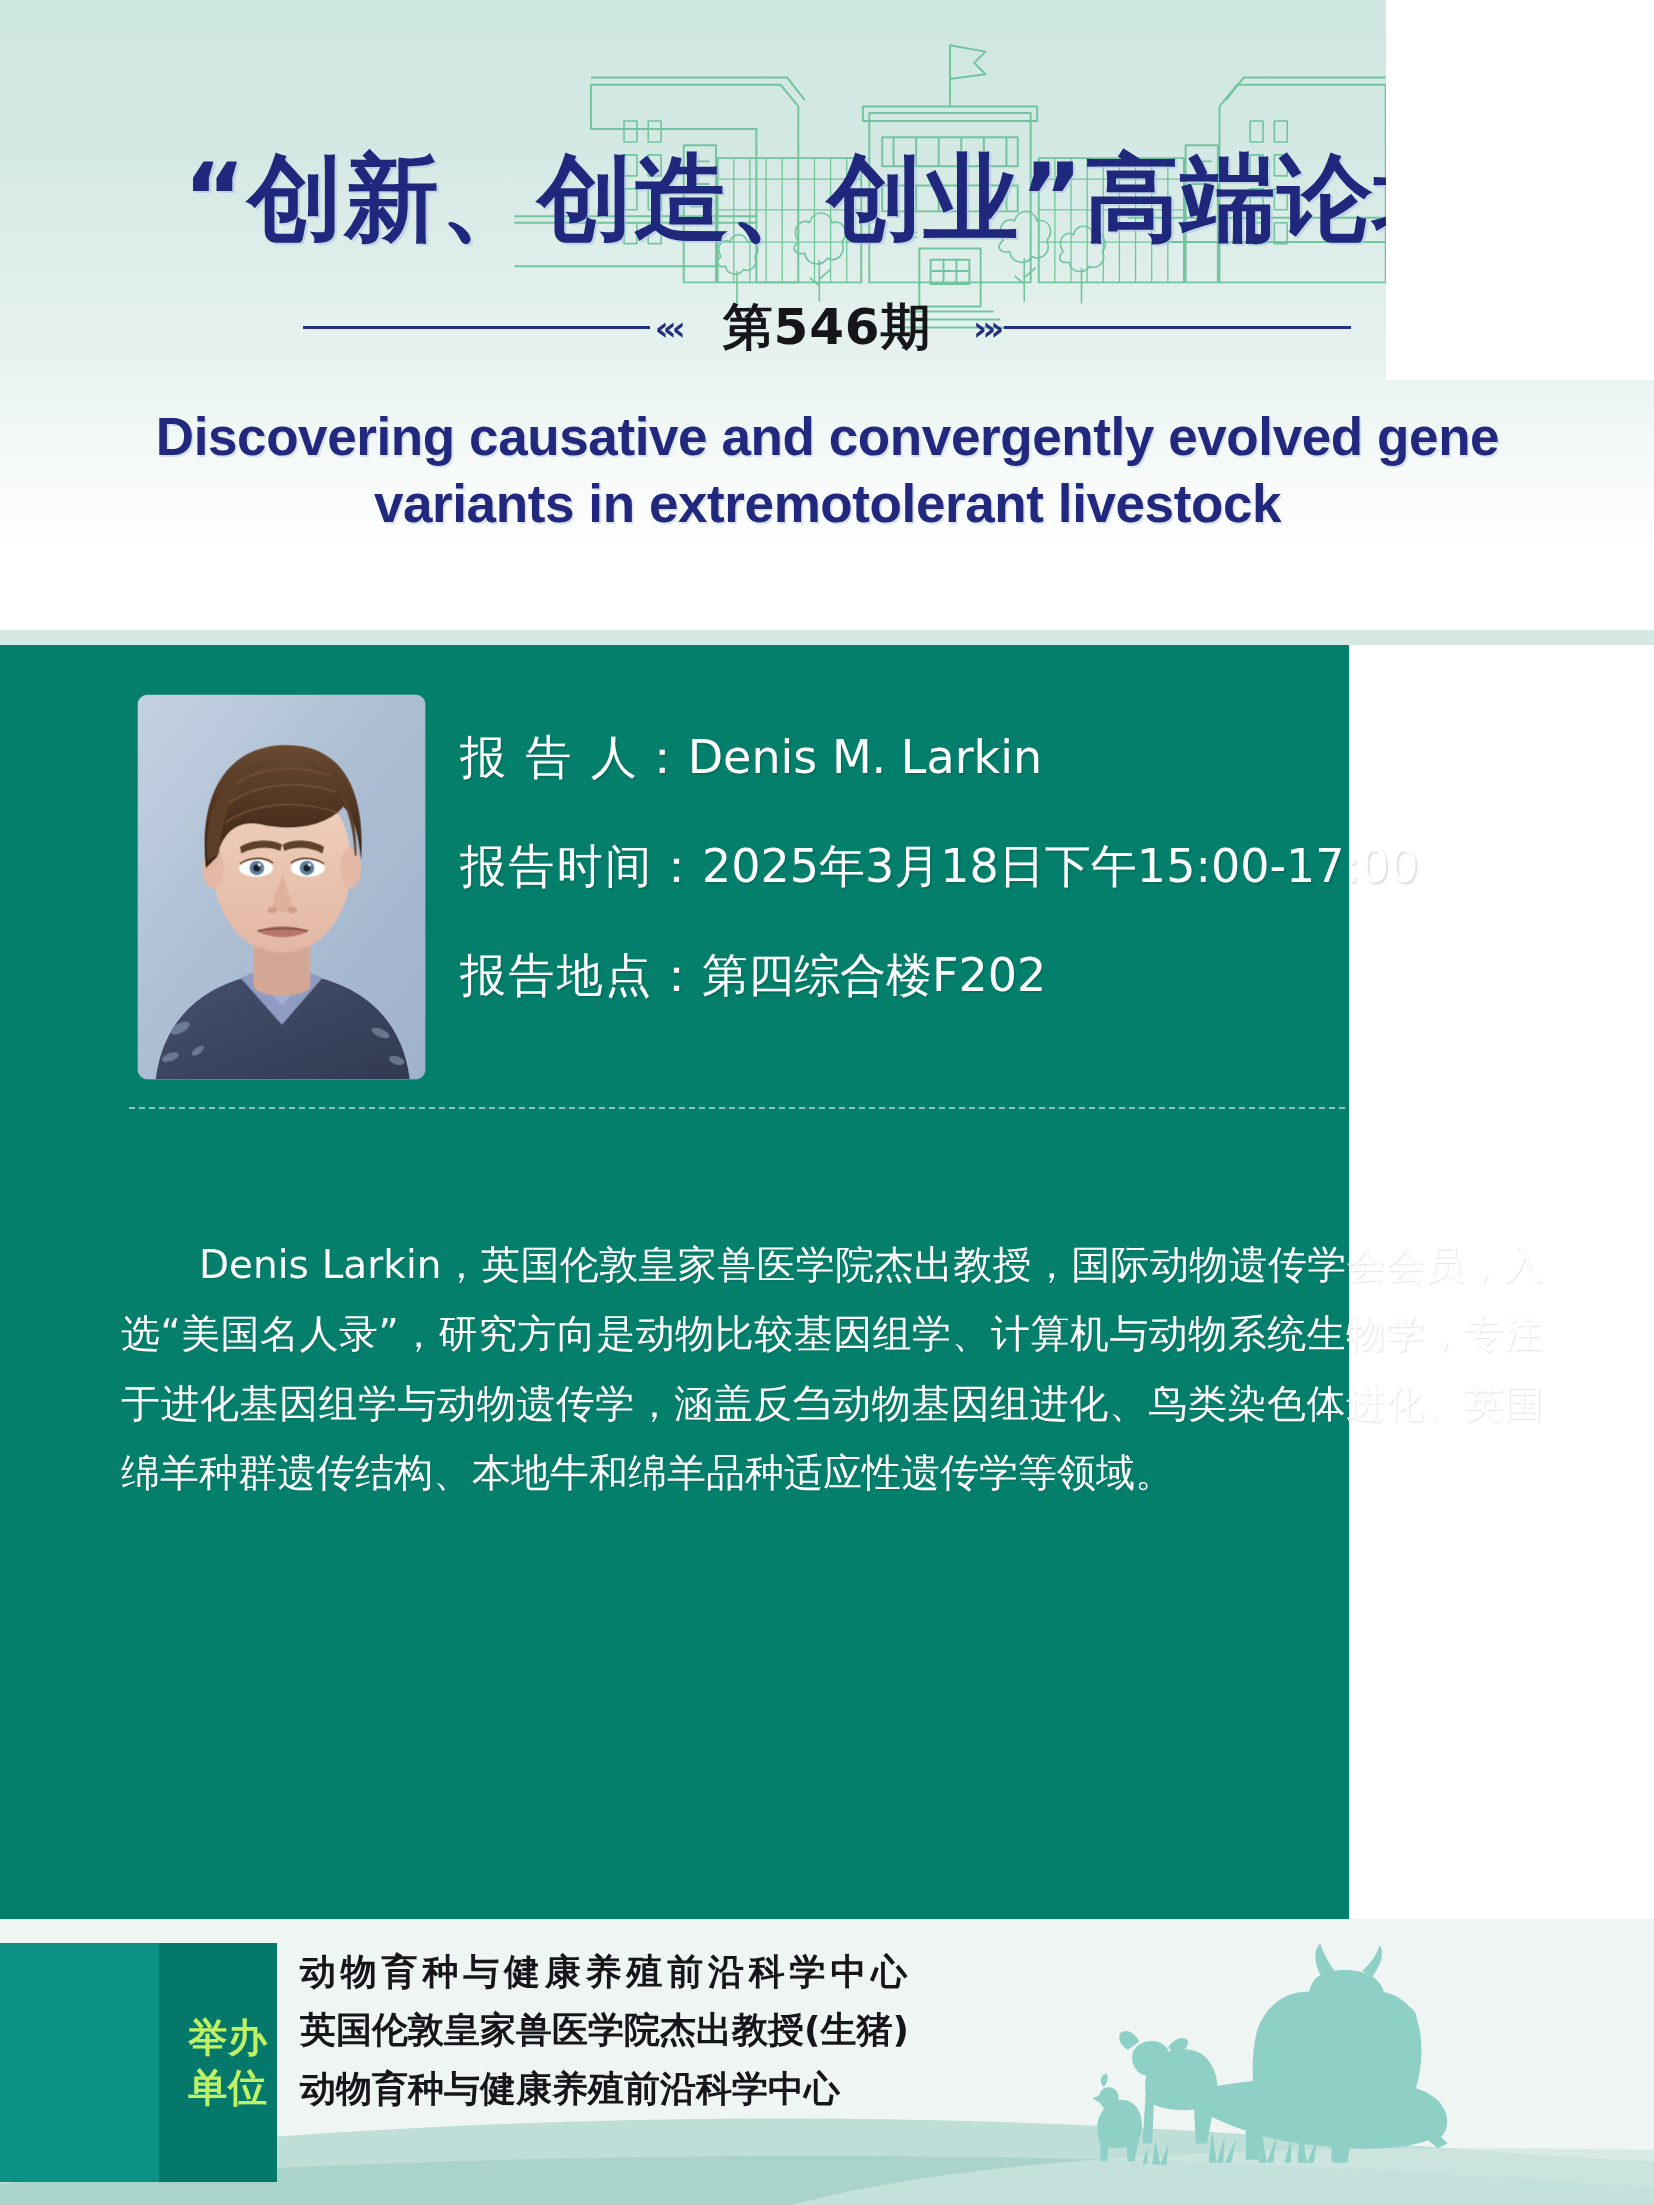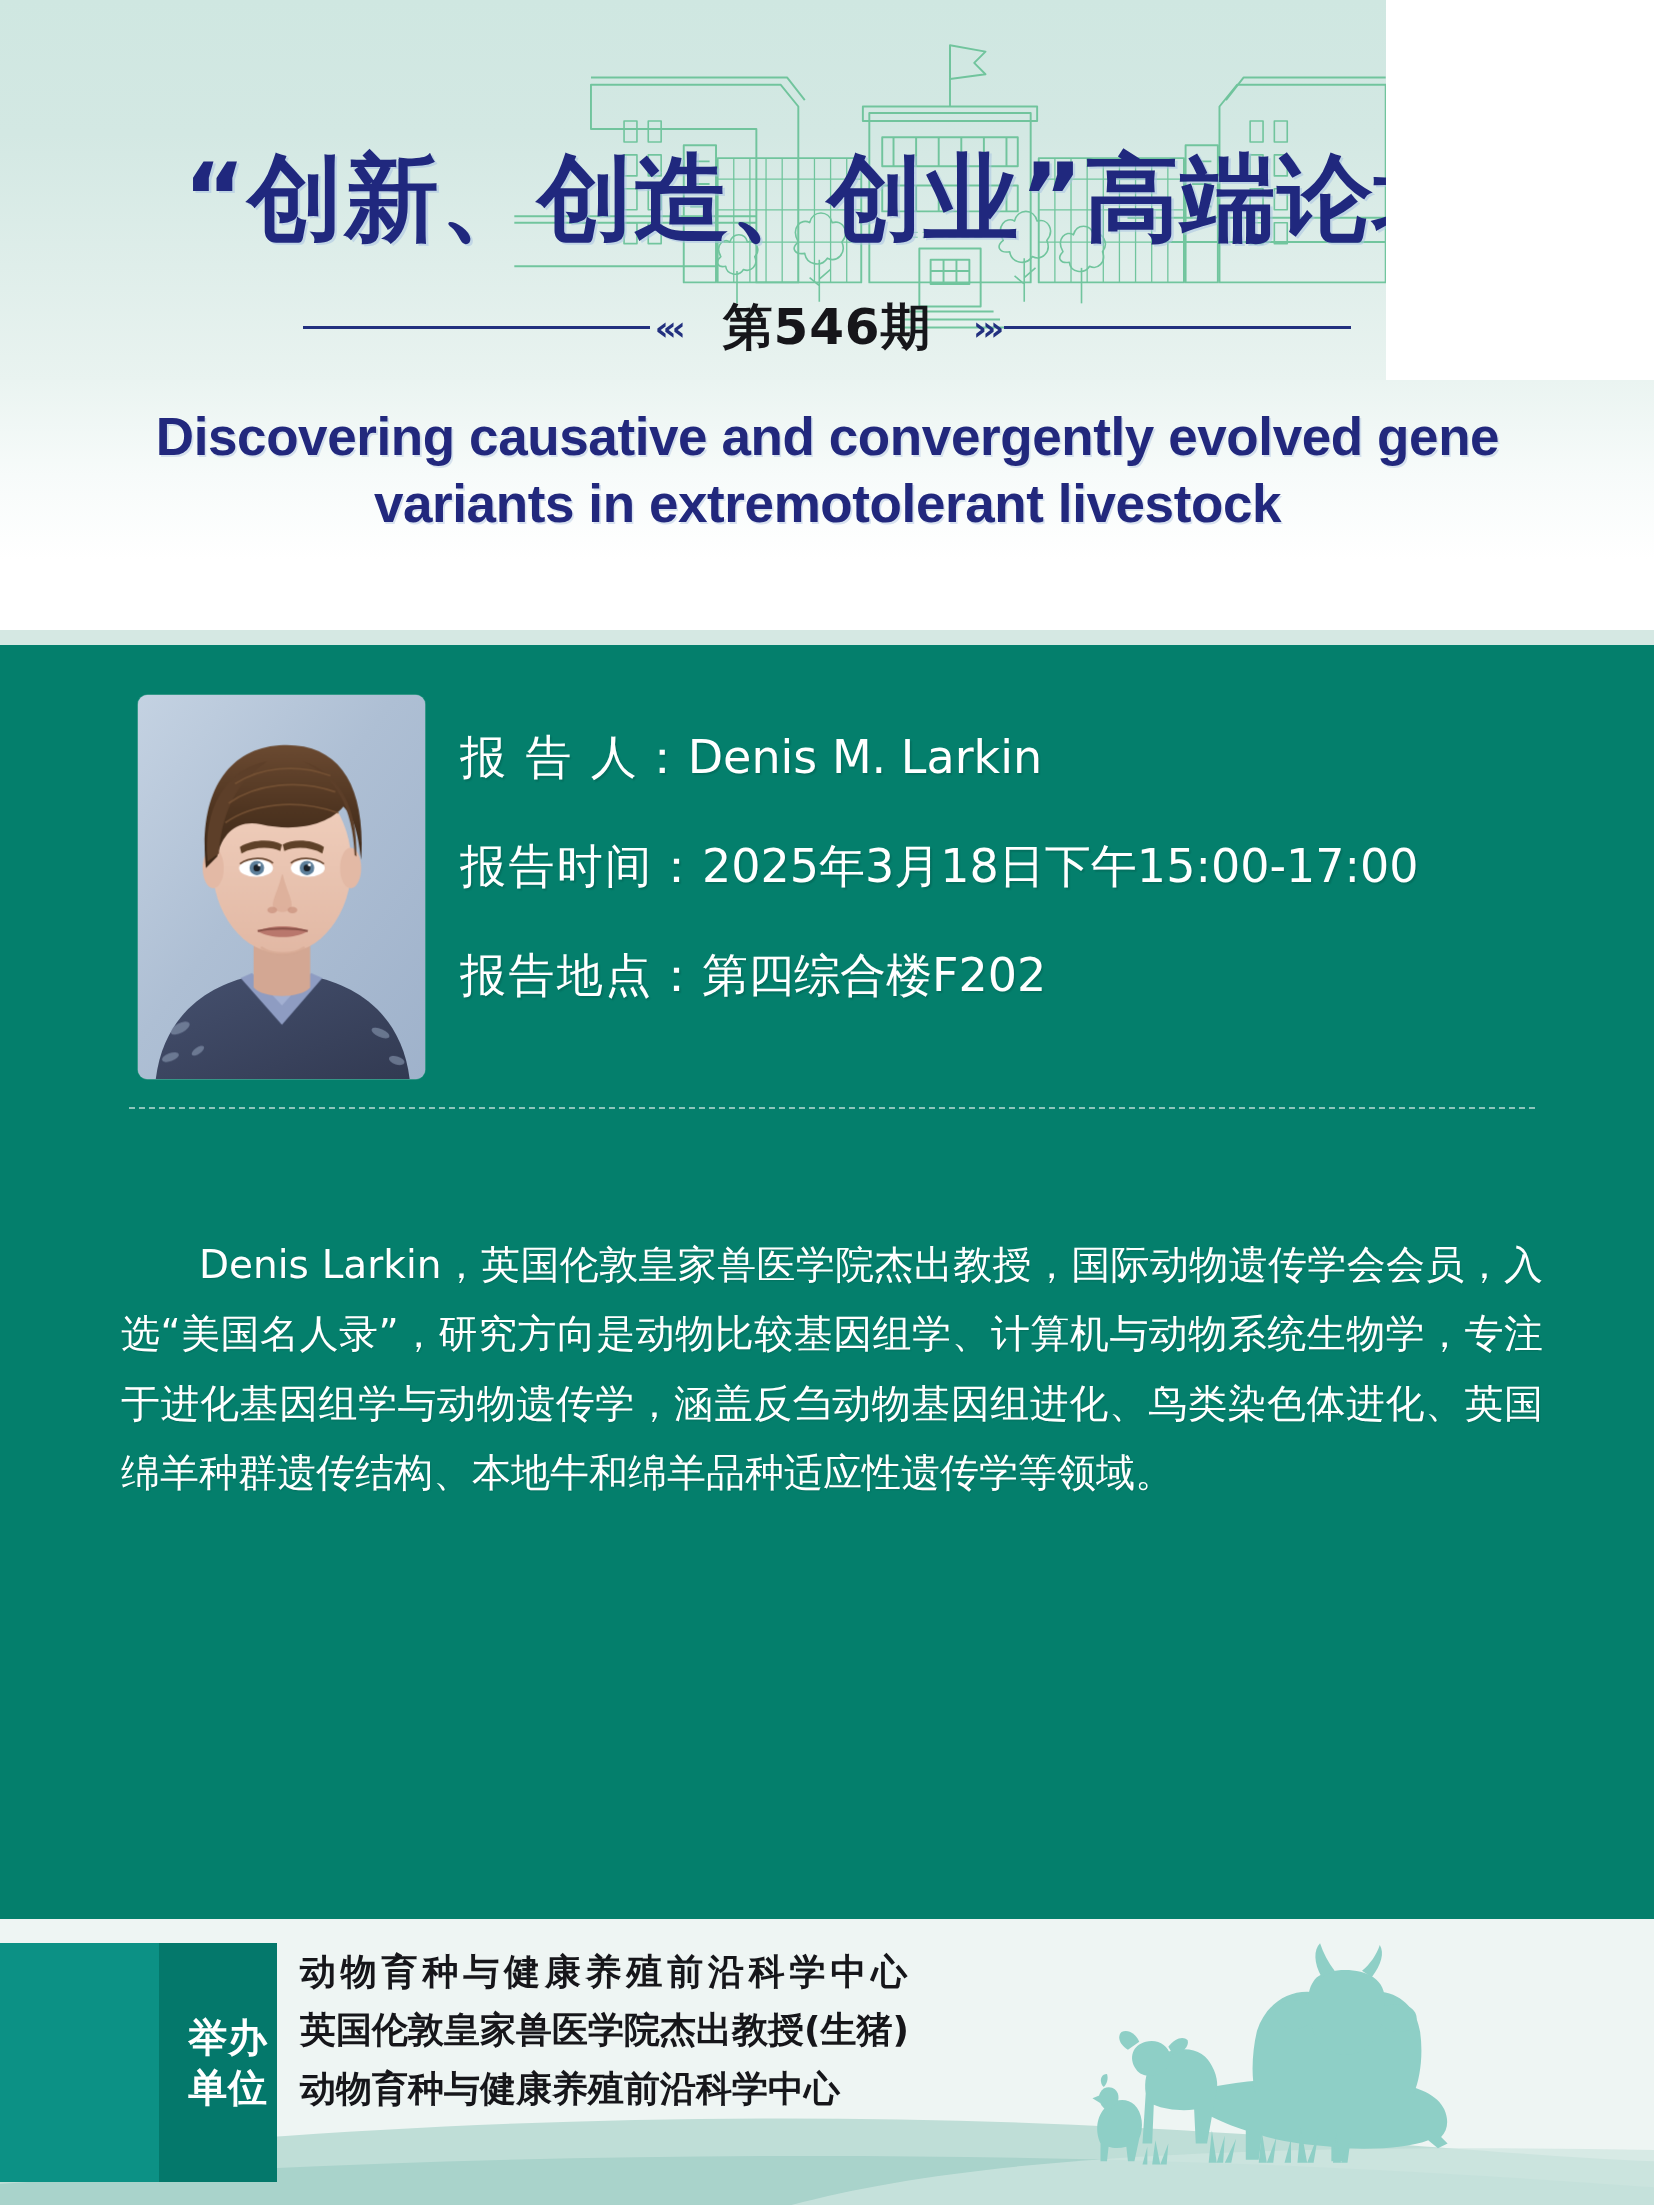--- a/index.html
+++ b/index.html
@@ -67,21 +67,21 @@
     color:#22287d;letter-spacing:-0.4px;
     text-shadow:1.6px 1.6px 0 rgba(175,195,225,.45);
   }
   .band-sep{
     position:absolute;left:0;top:630px;width:1654px;height:14.5px;
     background:#d5e8e3;
   }
 
   
   .body-green{
-    position:absolute;left:0;top:645px;width:1654px;height:1275px;
+    position:absolute;left:0;top:645px;width:1349px;height:1275px;
     background:#047f6c;
   }
 
   
   .portrait{
     position:absolute;left:138px;top:50px;width:287px;height:384px;
     border-radius:9.7px;overflow:hidden;
     background:#b9c7d8;
     box-shadow:0 0 0 0.8px rgba(255,255,255,.25);
   }
@@ -136,21 +136,21 @@
   .foot-leftbar{
     position:absolute;left:0;top:24px;width:159px;height:239px;
     background:#0c9185;
   }
   .foot-badge{
     position:absolute;left:159px;top:24px;width:118px;height:239px;
     background:#04786b;
     display:flex;flex-direction:column;align-items:center;justify-content:center;
   }
   .foot-badge span{
-    color:#ffffff;
+    color:#bef264;
     font-family:"DejaVu Sans","Liberation Sans",sans-serif;
     font-size:39px;font-weight:bold;line-height:1.28;letter-spacing:0.8px;margin-left:20px;
   }
   .foot-orgs{
     position:absolute;left:300px;top:24px;width:727px;
   }
   .foot-orgs div{
     color:#16161a;
     font-family:"DejaVu Sans","Liberation Sans",sans-serif;
     font-size:36px;font-weight:bold;line-height:1.62;

